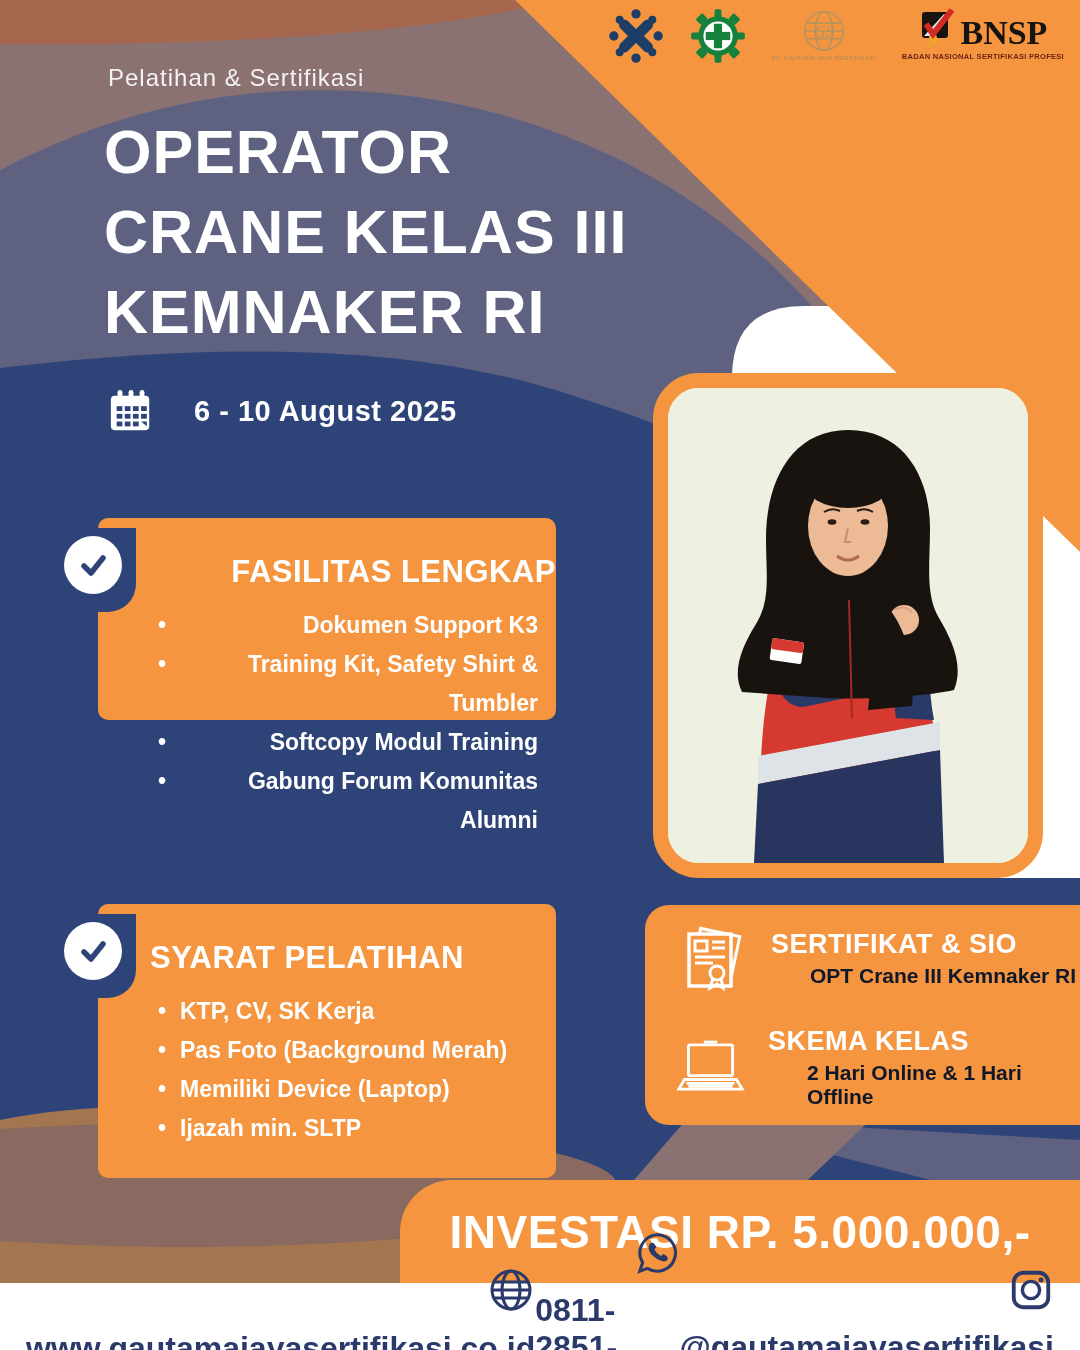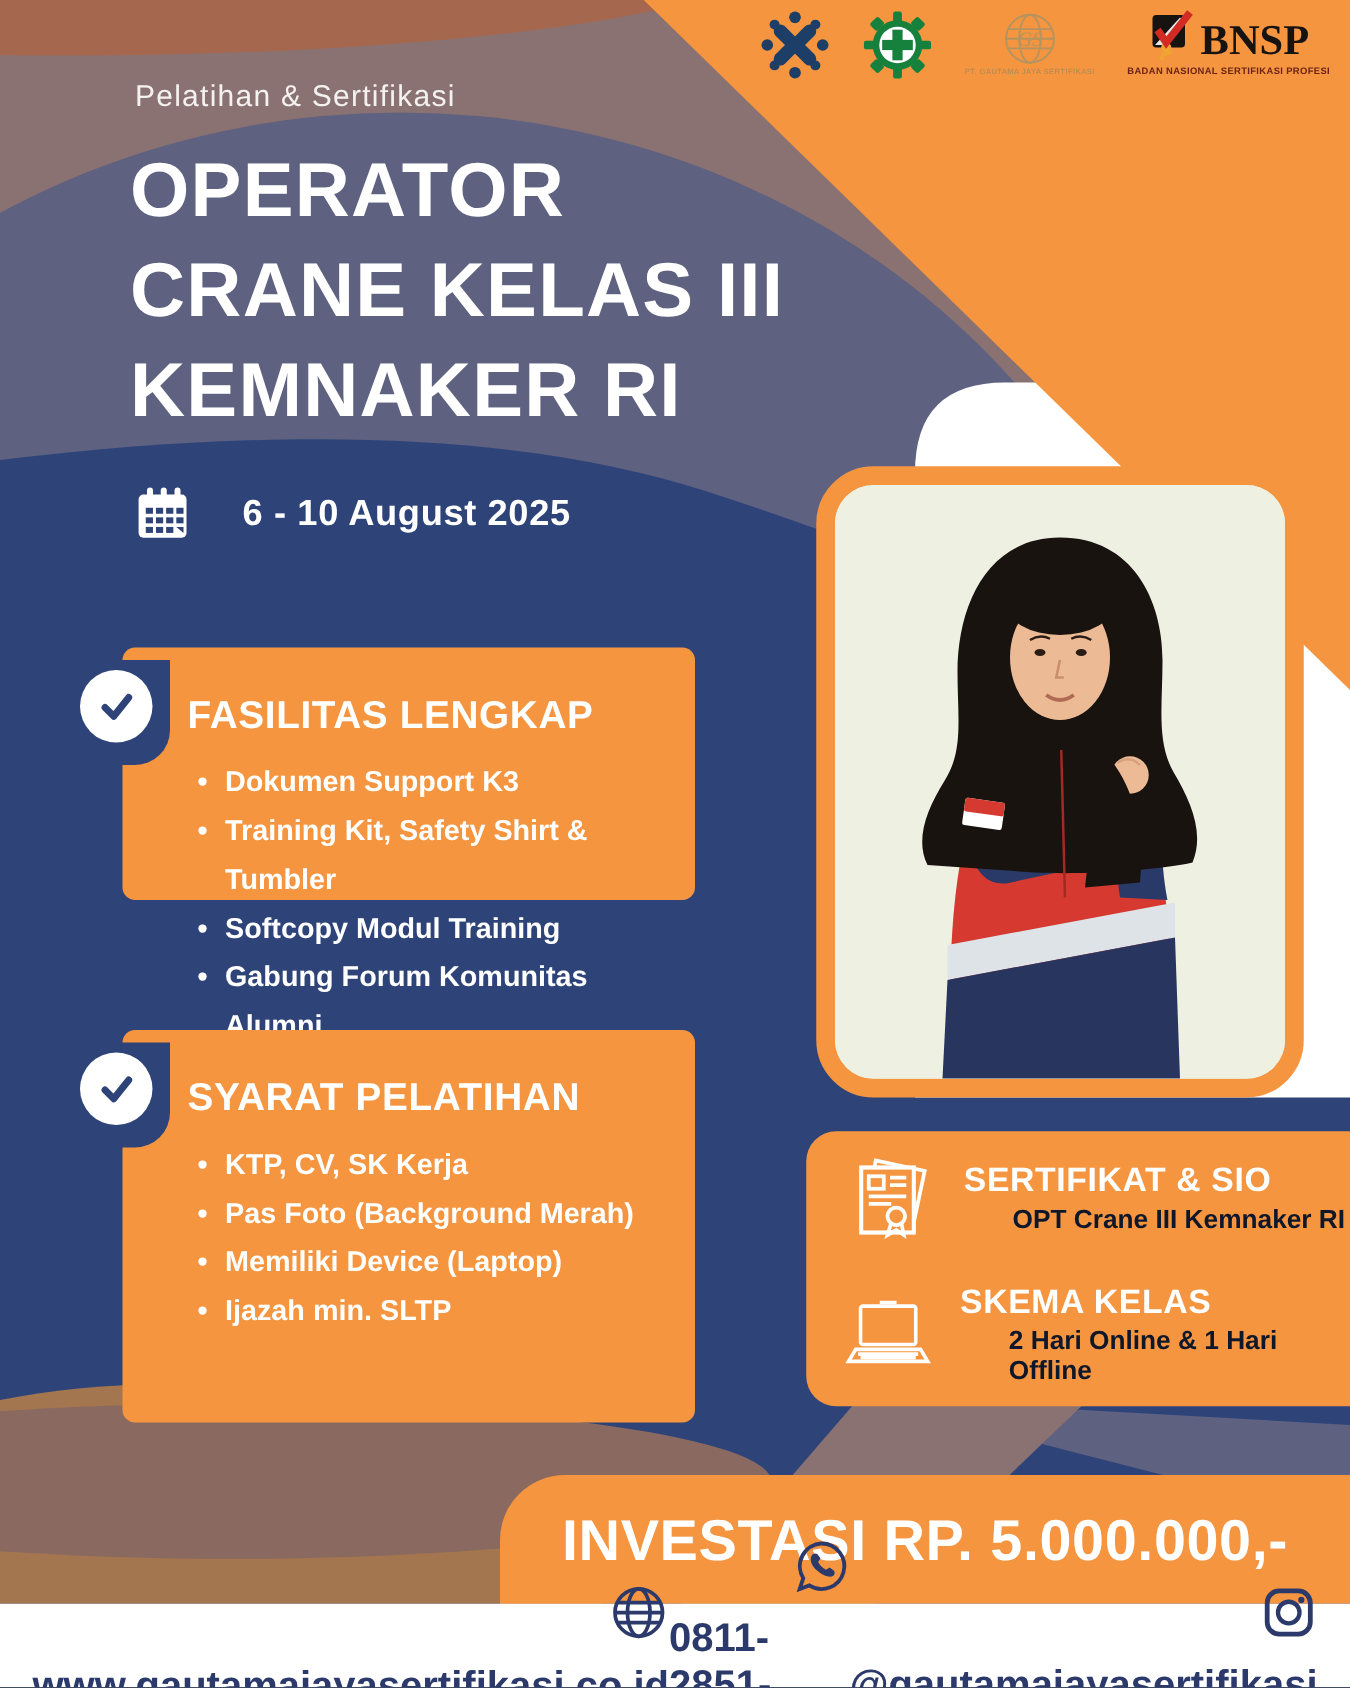--- a/index.html
+++ b/index.html
@@ -21,22 +21,22 @@
   .bnsp-tag{font-size:7.5px;color:#6b2317;font-weight:700;letter-spacing:.3px;margin-top:2px;white-space:nowrap;}
   .bnsp-top{display:flex;align-items:flex-end;gap:4px;}
 
   
   .date-row{left:108px;top:388px;z-index:3;display:flex;align-items:center;gap:40px;}
   .date-text{color:#ffffff;font-size:29px;font-weight:700;letter-spacing:.5px;}
 
   
   .feature-box{left:98px;width:458px;background:#f5953f;border-radius:10px;z-index:3;
                padding:0 0 26px 0;box-sizing:border-box;}
-  .fb-1{top:518px;height:202px;}
-  .fb-2{top:824px;height:314px;}
+  .fb-1{top:518px;height:202px;text-align:right;}
+  .fb-2{top:904px;height:274px;}
   .feature-title{color:#ffffff;font-weight:700;font-size:31px;letter-spacing:.5px;
                  margin:36px 0 16px 52px;}
   .feature-list{list-style:none;margin:14px 0 0 0;padding:0 18px 0 60px;}
   .feature-list li{color:#ffffff;font-weight:700;font-size:23px;line-height:39px;position:relative;padding-left:22px;}
   .feature-list li::before{content:"•";position:absolute;left:0;top:0;font-size:23px;}
   .check-tab{position:absolute;left:-8px;top:10px;width:46px;height:84px;background:#2e4479;
              border-radius:0 0 28px 0;}
   .check-circle{position:absolute;left:-34px;top:18px;width:58px;height:58px;border-radius:50%;
                 background:#ffffff;display:flex;align-items:center;justify-content:center;}
 

